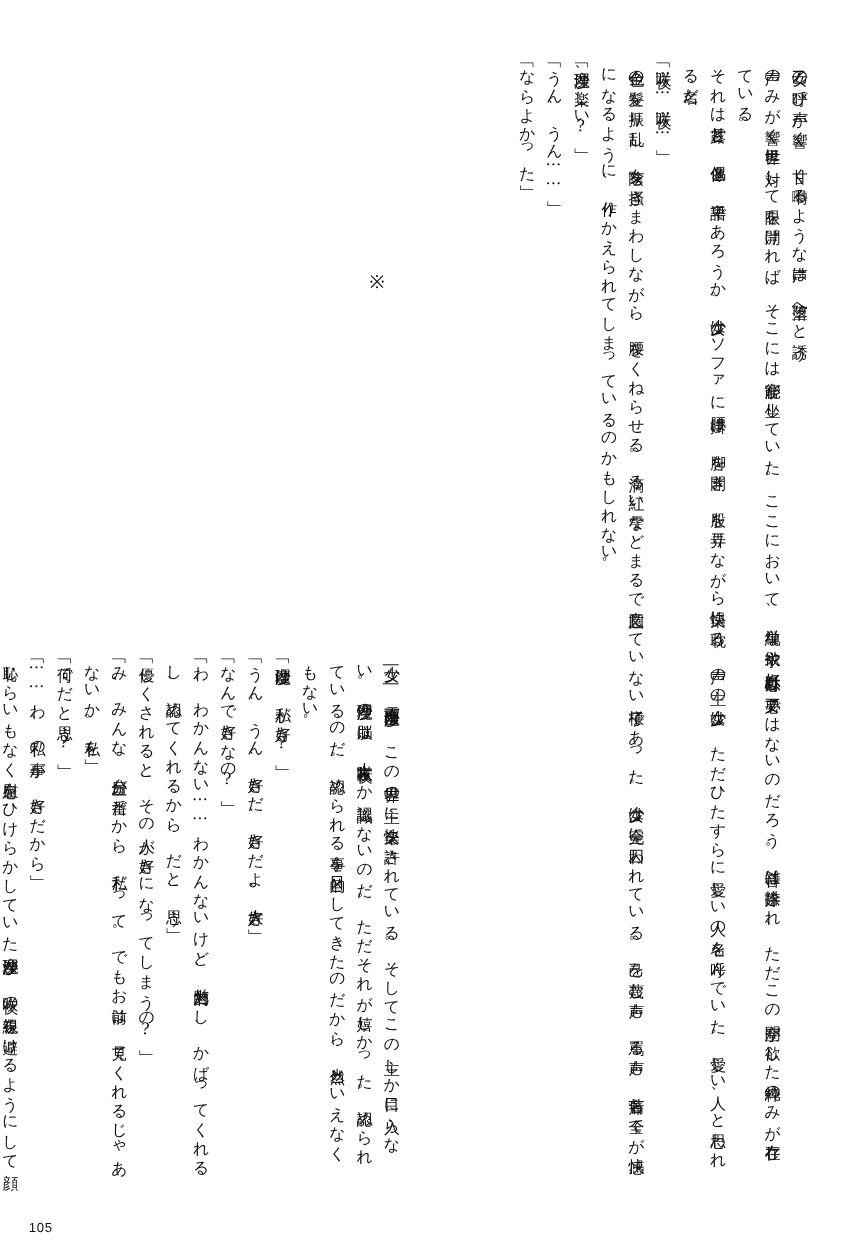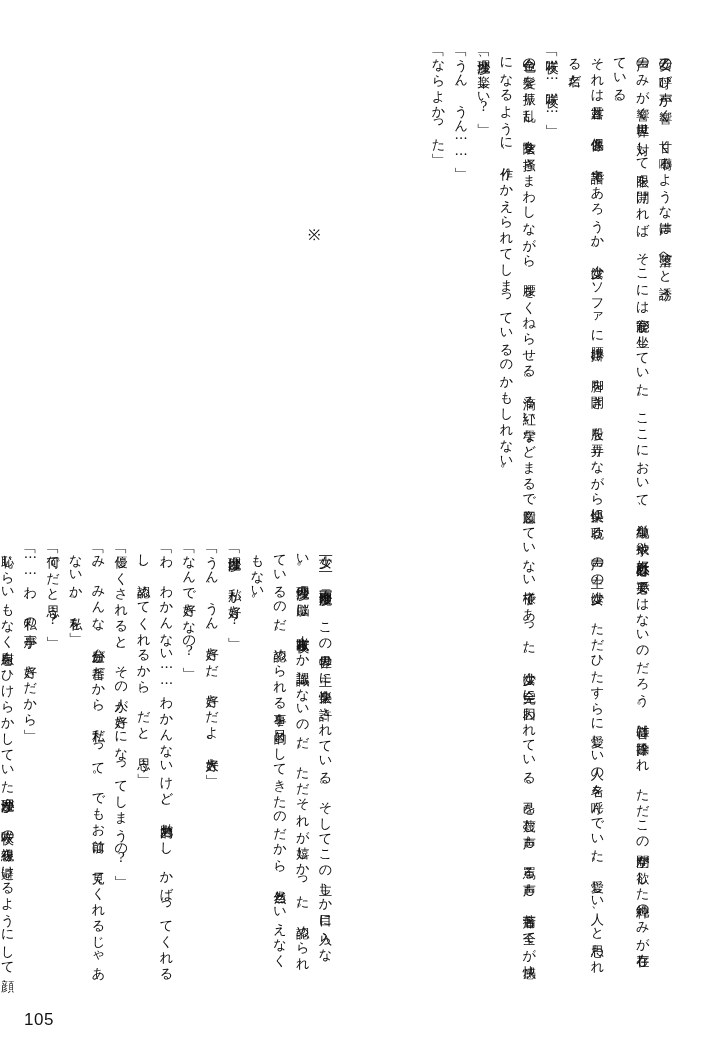--- a/index.html
+++ b/index.html
@@ -54,21 +54,21 @@
     font-size: 15px;
     color: #111;
     line-height: 1;
   }
 
   
   #page-number {
     position: absolute;
     left: 24px;
     bottom: 20px;
-    font-size: 17px;
+    font-size: 11px;
     font-family: "Liberation Sans", sans-serif;
     color: #111;
     letter-spacing: 0.5px;
   }
 </style>
 </head>
 <body>
 
 <div class="page">
 

